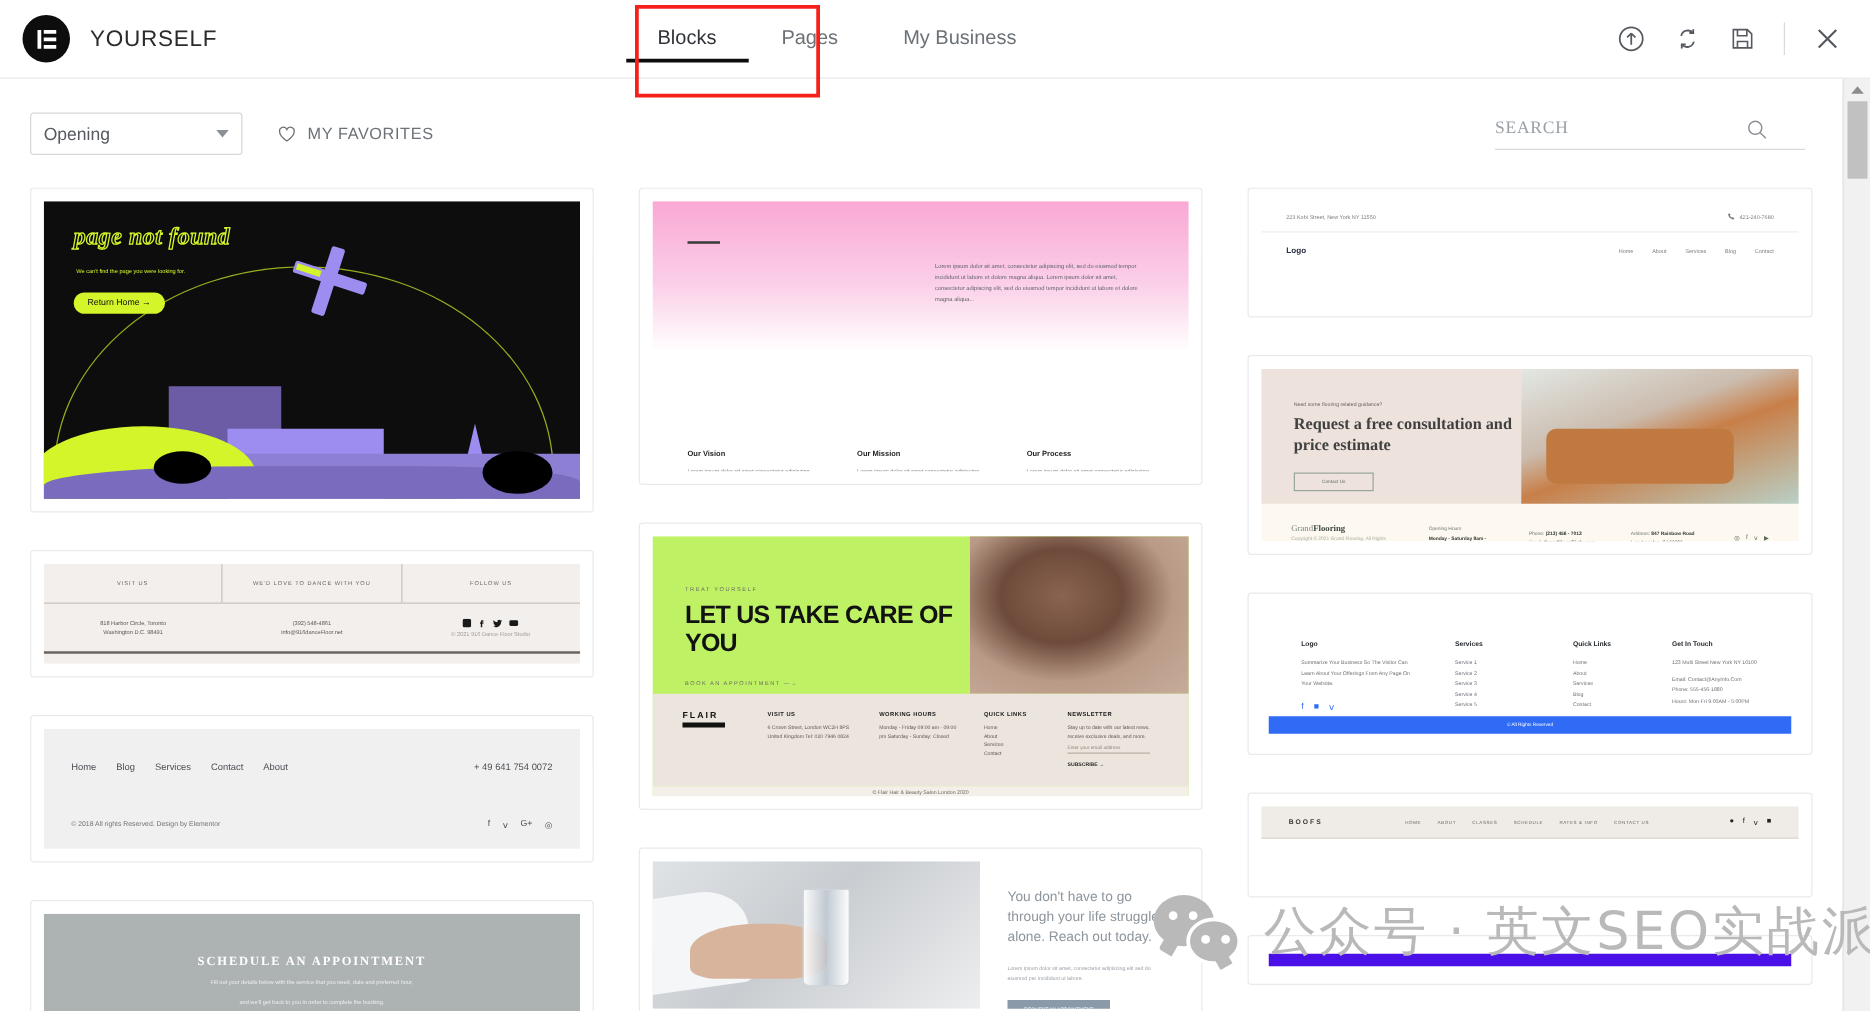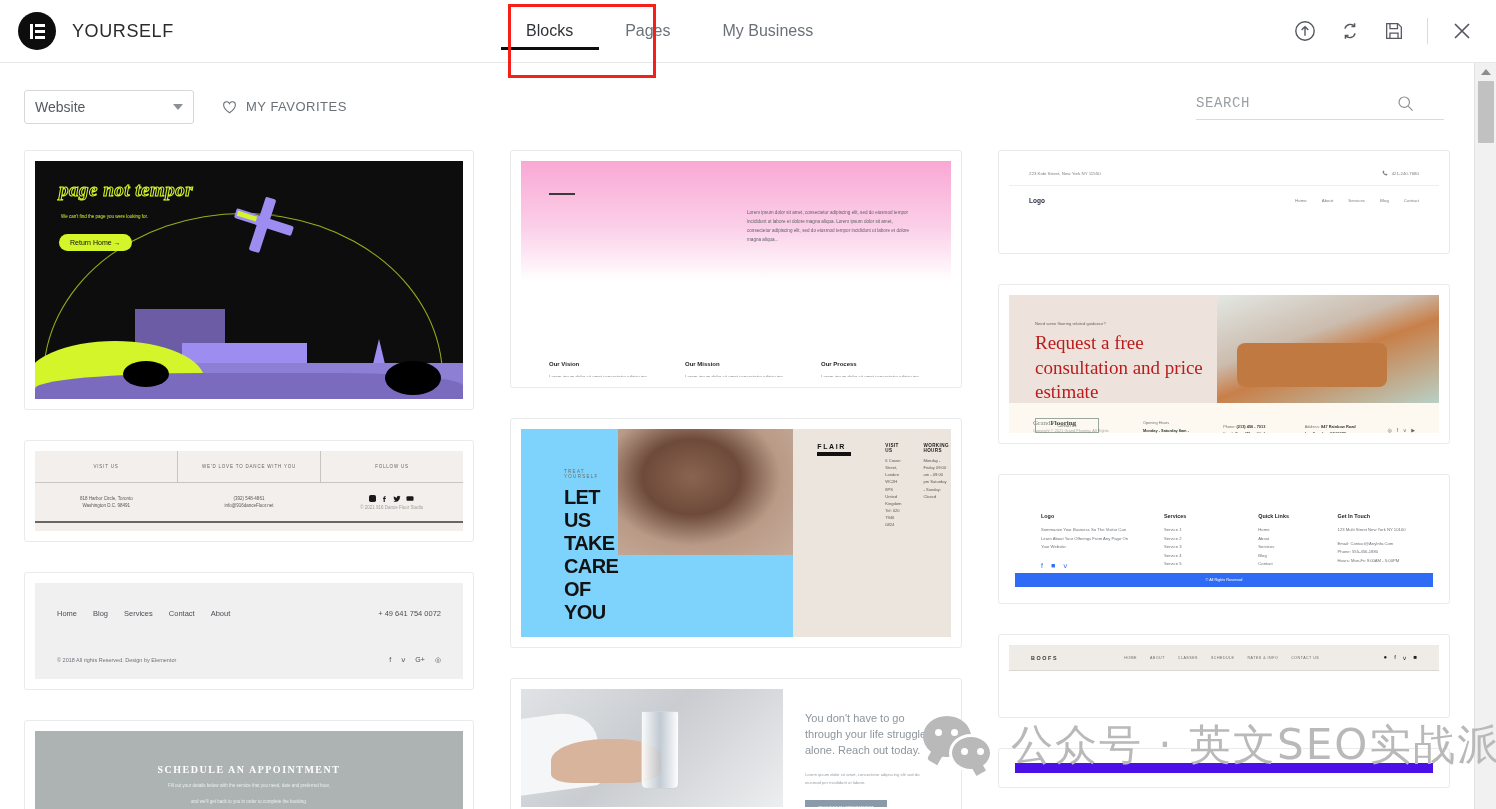--- a/index.html
+++ b/index.html
@@ -74,21 +74,21 @@
     font-size: 13px; letter-spacing: .5px; color: #6b7177; cursor: pointer; justify-content: flex-end;
   }
   .search-wrap {
     margin-left: auto; margin-right: 30px; width: 248px;
     border-bottom: 1px solid #d8dbde; display: flex; align-items: center;
     padding-bottom: 6px;
   }
   .search-input {
     border: 0; outline: 0; font-size: 14px; letter-spacing: .6px;
     color: #ef4444; width: 200px; background: transparent;
-    font-family: Liberation Mono, monospace;
+    font-family: Liberation Serif, serif;
   }
   .search-input::placeholder { color: #9aa0a6; }
 
   
   .grid {
     position: absolute; top: 150px; left: 0; width: 1474px; height: 659px;
     display: flex; gap: 36px; padding: 0 24px; overflow: hidden;
   }
   .col { width: 452px; display: flex; flex-direction: column; gap: 30px; }
 
@@ -160,21 +160,21 @@
   .pink h2 { position: absolute; left: 28px; top: 44px; font-size: 18px; line-height: 1.22;
     color: #1f1f1f; font-weight: 700; letter-spacing: -.5px; }
   .pink .para { position: absolute; left: 226px; top: 48px; width: 170px; font-size: 4.6px;
     color: #5f6368; line-height: 1.95; }
   .pink .cols { position: absolute; left: 28px; top: 200px; right: 28px; display: flex; gap: 34px; }
   .pink .cols > div { flex: 1; }
   .pink .cols h4 { font-size: 6px; font-weight: 700; color: #1f1f1f; margin-bottom: 6px; }
   .pink .cols p { font-size: 4.4px; color: #80868b; line-height: 1.85; }
 
   
-  .beauty { height: 100%; background: #7dd3fc; position: relative; display: flex; flex-direction: row; padding-left: 17px; }
+  .beauty { height: 100%; background: #bef264; position: relative; display: flex; flex-direction: column; }
   .beauty .top { display: flex; height: 126px; }
   .beauty .left { flex: 1; padding: 40px 0 0 26px; }
   .beauty .eyebrow { font-size: 4.5px; letter-spacing: 1.3px; color: #6f6a64; }
   .beauty h2 { font-size: 20px; font-weight: 700; color: #121212; letter-spacing: -.6px; margin-top: 7px; }
   .beauty .cta { font-size: 4.5px; letter-spacing: 1.2px; color: #6f6a64; margin-top: 17px; }
   .beauty .photo { width: 175px; height: 126px;
     background: radial-gradient(ellipse at 42% 38%, #8a6450 0%, #6d4a3a 34%, #b99a87 62%, #c7ac9b 100%); }
   .beauty .fbar { flex: 1; background: #ece5dd; display: flex; padding: 14px 24px; gap: 22px; }
   .beauty .fbar h5 { font-size: 4.6px; font-weight: 700; color: #1a1a1a; margin-bottom: 4px; letter-spacing: .4px; }
   .beauty .fbar p { font-size: 4.1px; color: #5e5953; line-height: 1.75; }
@@ -207,22 +207,22 @@
   .hdrblk .tbar .ph { margin-left: auto; display: flex; align-items: center; gap: 4px; }
   .hdrblk .mbar { height: 28px; display: flex; align-items: center; padding: 0 20px; }
   .hdrblk .mbar .lg { font-size: 6.5px; font-weight: 700; color: #2a3045; }
   .hdrblk .mbar .nav { margin-left: auto; display: flex; gap: 15px; font-size: 4.4px; color: #7c8086; }
 
   
   .consult { height: 100%; background: #fdf8f0; display: flex; flex-direction: column; }
   .consult .top { display: flex; height: 108px; }
   .consult .left { flex: 1; background: #eee3dc; padding: 26px 0 0 26px; }
   .consult .eyebrow { font-size: 4.2px; color: #6c6560; }
-  .consult h2 { font-family: "Liberation Serif", serif; font-size: 19px; line-height: 1.3;
-    color: #b91c1c; margin-top: 5px; font-weight: 400; }
+  .consult h2 { font-family: "Liberation Serif", serif; font-size: 13px; line-height: 1.3;
+    color: #404040; margin-top: 5px; font-weight: 700; }
   .consult .btn { margin-top: 13px; width: 64px; height: 15px; border: 1px solid #9aa89c;
     display: flex; align-items: center; justify-content: center; font-size: 3.8px; color: #5d6b5f; }
   .consult .photo { width: 222px; height: 108px;
     background: linear-gradient(160deg,#e3e7e3 0%, #cbbcae 38%, #c87f49 55%, #b9d0c6 100%); position: relative; }
   .consult .sofa { position: absolute; left: 20px; bottom: 16px; width: 150px; height: 44px;
     background: #c07a41; border-radius: 8px; }
   .consult .fbar { flex: 1; display: flex; align-items: center; padding: 16px 24px; gap: 26px; }
   .consult .fbar .brand2 { font-family: "Liberation Serif", serif; font-size: 7px; color: #7d8a80; }
   .consult .fbar .brand2 b { color: #3f4a42; }
   .consult .fbar p { font-size: 3.9px; color: #6d7670; line-height: 1.8; }
@@ -336,21 +336,21 @@
         <path d="M5 5l14 14M19 5L5 19"></path>
       </svg>
     </span>
   </div>
 </div>
 
 <div class="annot-box"></div>
 
 <div class="filterbar">
   <div class="category-select">
-    <span>Website</span>
+    <span>Opening</span>
     <span class="caret"></span>
   </div>
   <div class="favorites">
     <svg width="15" height="14" viewBox="0 0 24 22" fill="none" stroke="#6b7177" stroke-width="1.7">
       <path d="M12 20.3S2.6 14.1 2.6 7.9A4.9 4.9 0 0 1 12 5.6a4.9 4.9 0 0 1 9.4 2.3c0 6.2-9.4 12.4-9.4 12.4z"></path>
     </svg>
     <span>MY FAVORITES</span>
   </div>
   <div class="search-wrap">
     <input class="search-input" value="" placeholder="SEARCH" style="">
@@ -362,21 +362,21 @@
 </div>
 
 <div class="grid">
 
   <div class="col">
 
     <div class="card" style="height:260px">
       <div class="card-inner">
         <div class="b404">
           <div class="arc"></div>
-          <div class="t404">page not tempor</div>
+          <div class="t404">page not found</div>
           <div class="s404">We can't find the page you were looking for.</div>
           <div class="btn404">Return Home  →</div>
           <svg class="plane" viewBox="0 0 64 60">
             <g transform="rotate(18 32 30)">
               <rect x="26" y="2" width="11" height="56" rx="2" fill="#9d8df1"></rect>
               <rect x="2" y="22" width="60" height="10" rx="2" fill="#9d8df1"></rect>
               <rect x="4" y="24" width="20" height="5" fill="#d4f52a"></rect>
             </g>
           </svg>
           <div class="sq1"></div>

